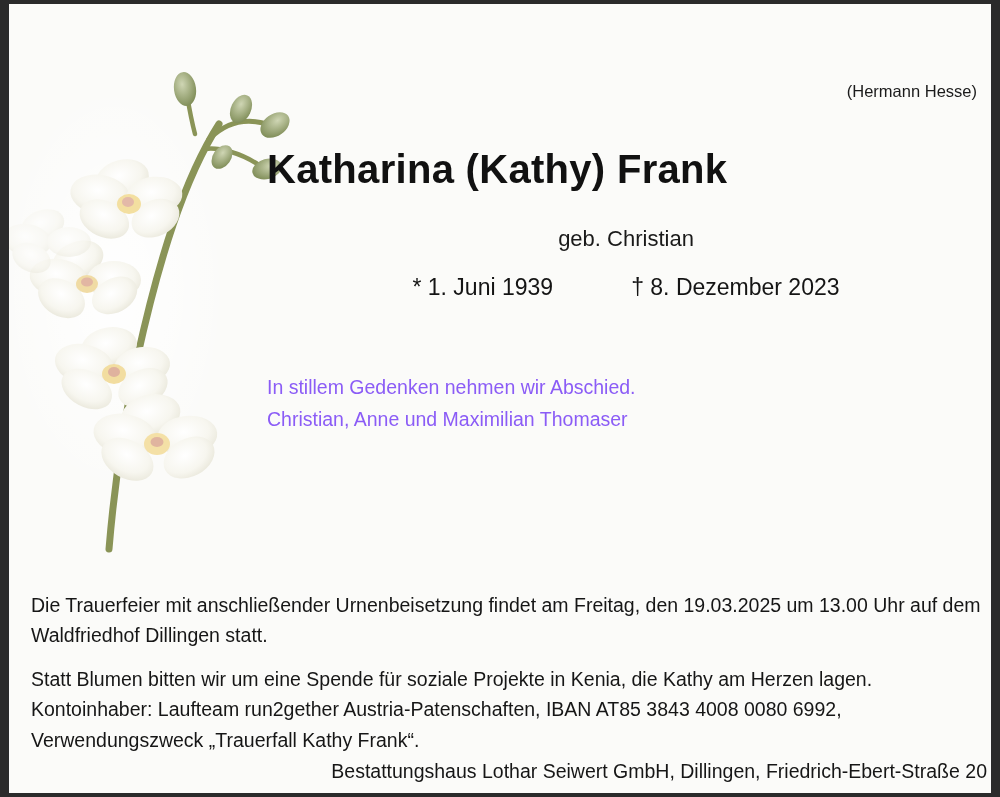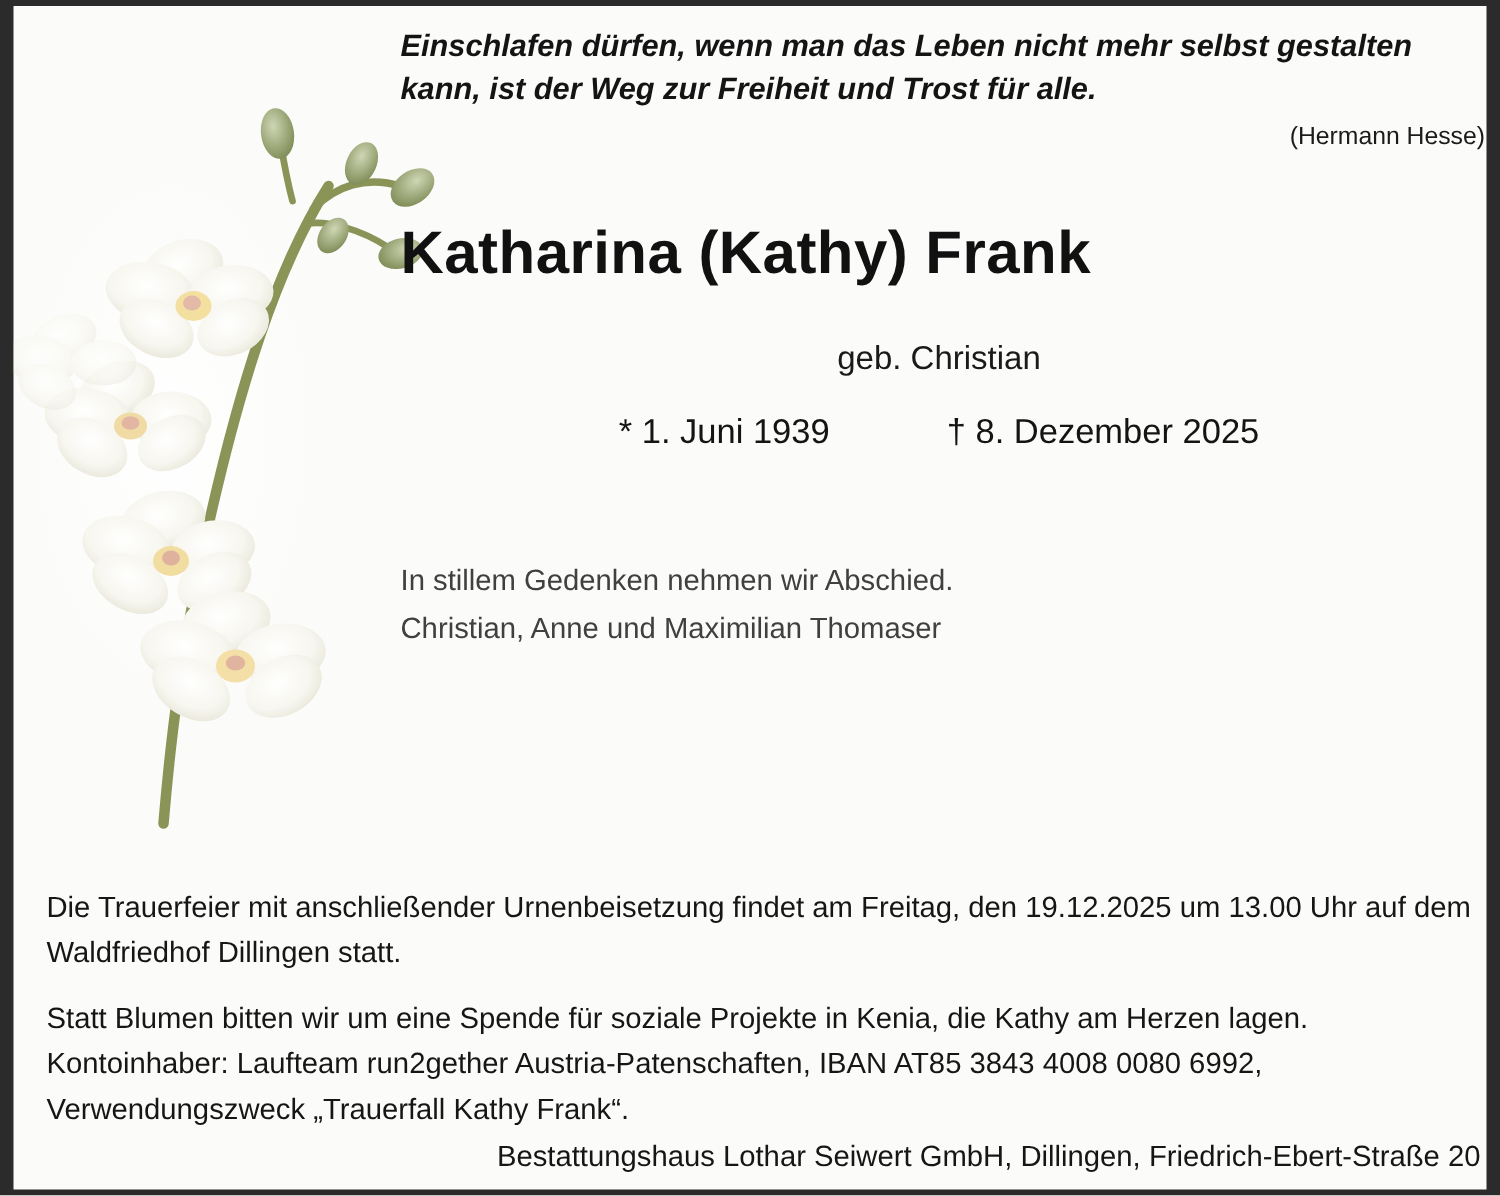--- a/index.html
+++ b/index.html
@@ -41,21 +41,21 @@
     top: 12px;
     width: 718px;
     font-style: italic;
     font-weight: bold;
     font-size: 20.5px;
     line-height: 1.42;
     color: #141414;
   }
   .quote-author {
     position: absolute;
-    left: 263px;
+    left: 250px;
     top: 78px;
     width: 718px;
     text-align: right;
     font-size: 16.5px;
     color: #1b1b1b;
   }
 
   .name {
     position: absolute;
     left: 258px;
@@ -87,21 +87,21 @@
     color: #141414;
   }
   .dates .d-item { white-space: nowrap; }
 
   .para-indent {
     position: absolute;
     left: 258px;
     width: 718px;
     font-size: 19.5px;
     line-height: 1.62;
-    color: #404040;
+    color: #8b5cf6;
   }
   .p-memory { top: 368px; }
   .p-thanks { top: 470px; }
 
   .para-full {
     position: absolute;
     left: 22px;
     width: 956px;
     font-size: 19.5px;
     line-height: 1.56;
@@ -190,34 +190,33 @@
 
       <g transform="translate(40,215)" opacity="0.55">
         <ellipse cx="0" cy="-20" rx="22" ry="15" fill="url(#petal)" transform="rotate(-18)"></ellipse>
         <ellipse cx="-22" cy="0" rx="24" ry="16" fill="url(#petal)" transform="rotate(10)"></ellipse>
         <ellipse cx="20" cy="-2" rx="22" ry="15" fill="url(#petal)"></ellipse>
         <ellipse cx="-10" cy="20" rx="20" ry="14" fill="url(#petal)" transform="rotate(25)"></ellipse>
       </g>
     </svg>
   </div>
 
-  <div class="quote">Einschlafen dürfen, wenn man das Leben nicht mehr selbst gestalten kann, ist der Weg zur Freiheit und Trost für alle.</div>
   <div class="quote-author">(Hermann Hesse)</div>
 
   <div class="name">Katharina (Kathy) Frank</div>
   <div class="maiden">geb. Christian</div>
 
   <div class="dates">
     <span class="d-item">* 1. Juni 1939</span>
-    <span class="d-item">† 8. Dezember 2025</span>
+    <span class="d-item">† 8. Dezember 2023</span>
   </div>
 
   <div class="para-indent p-memory">
     <div>In stillem Gedenken nehmen wir Abschied.</div>
     <div>Christian, Anne und Maximilian Thomaser</div>
   </div>
 
 
-  <div class="para-full p-funeral">Die Trauerfeier mit anschließender Urnenbeisetzung findet am Freitag, den 19.12.2025 um 13.00 Uhr auf dem Waldfriedhof Dillingen statt.</div>
+  <div class="para-full p-funeral">Die Trauerfeier mit anschließender Urnenbeisetzung findet am Freitag, den 19.03.2025 um 13.00 Uhr auf dem Waldfriedhof Dillingen statt.</div>
   <div class="para-full p-donation">Statt Blumen bitten wir um eine Spende für soziale Projekte in Kenia, die Kathy am Herzen lagen. Kontoinhaber: Laufteam run2gether Austria-Patenschaften, IBAN AT85 3843 4008 0080 6992, Verwendungszweck „Trauerfall Kathy Frank“.</div>
   <div class="para-full p-undertaker">Bestattungshaus Lothar Seiwert GmbH, Dillingen, Friedrich-Ebert-Straße 20</div>
 
 </div>
 
 </body></html>

